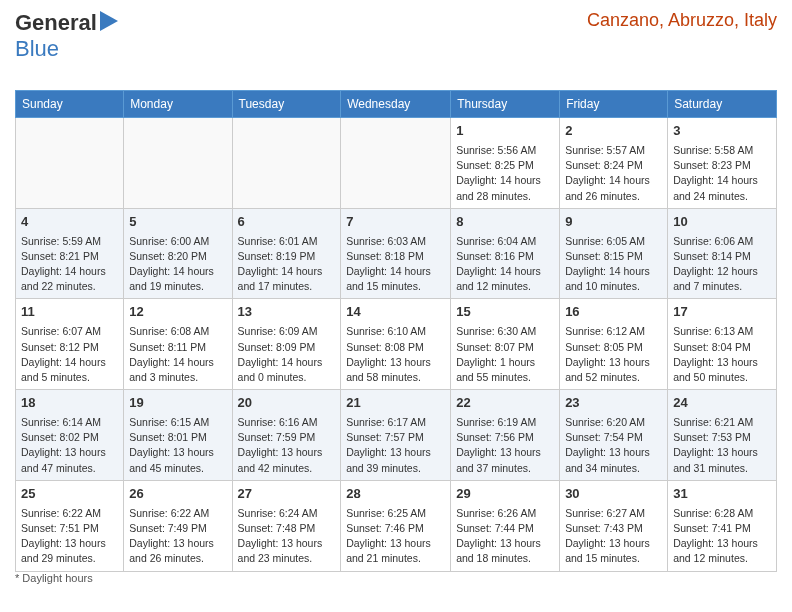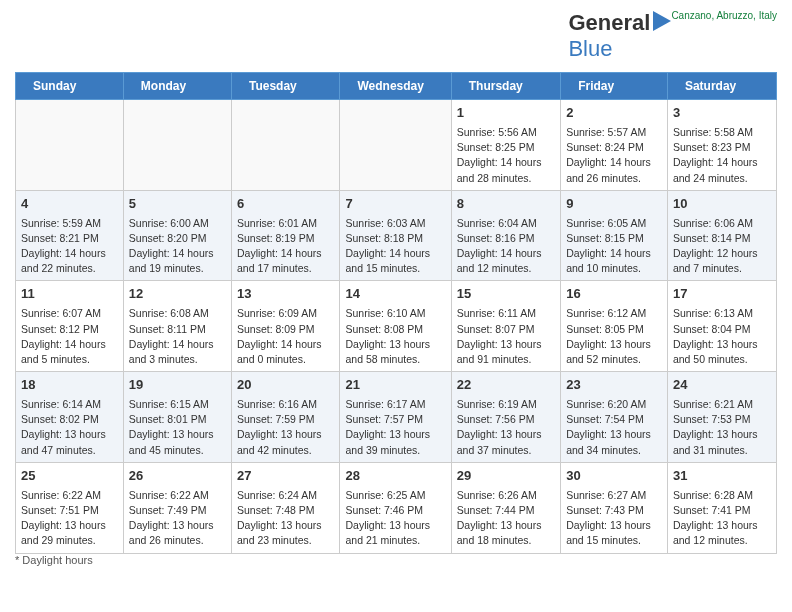--- a/index.html
+++ b/index.html
@@ -5,57 +5,57 @@
     * { box-sizing: border-box; margin: 0; padding: 0; }
     body {
       font-family: Arial, sans-serif;
       background: #fff;
       width: 792px;
       min-height: 612px;
       padding: 10px 15px;
     }
     .header {
       display: flex;
-      justify-content: flex-end;
+      justify-content: space-between;
       align-items: flex-start;
-      margin-bottom: 10px;
+      margin-bottom: 28px;
     }
     .logo {
       display: flex;
       flex-direction: column;
       align-items: flex-start;
     }
     .logo-row {
       display: flex;
       align-items: center;
     }
     .title-area {
       text-align: right;
     }
     .month-year {
       font-size: 36px;
       font-weight: normal;
       color: #333;
     }
     .location {
-      font-size: 10px;
-      color: #15803d;
+      font-size: 18px;
+      color: #c2410c;
     }
     table {
       width: 100%;
       border-collapse: collapse;
       font-size: 10.5px;
     }
     th {
       background-color: #3a7abf;
       color: #fff;
       text-align: left;
-      padding: 6px 17px;
+      padding: 6px 6px;
       font-size: 12px;
-      font-weight: bold;
+      font-weight: normal;
       border: 1px solid #5a9ad4;
     }
     td {
       border: 1px solid #ccc;
       vertical-align: top;
       padding: 4px 5px;
       width: 113px;
       min-height: 75px;
       height: 75px;
       color: #333;
@@ -204,23 +204,23 @@
           <div>Daylight: 14 hours and 0 minutes.</div>
         </td>
         <td>
           <span class="day-num">14</span>
           <div>Sunrise: 6:10 AM</div>
           <div>Sunset: 8:08 PM</div>
           <div>Daylight: 13 hours and 58 minutes.</div>
         </td>
         <td>
           <span class="day-num">15</span>
-          <div>Sunrise: 6:11 AM</div>
+          <div>Sunrise: 6:30 AM</div>
           <div>Sunset: 8:07 PM</div>
-          <div>Daylight: 13 hours and 91 minutes.</div>
+          <div>Daylight: 1 hours and 55 minutes.</div>
         </td>
         <td>
           <span class="day-num">16</span>
           <div>Sunrise: 6:12 AM</div>
           <div>Sunset: 8:05 PM</div>
           <div>Daylight: 13 hours and 52 minutes.</div>
         </td>
         <td>
           <span class="day-num">17</span>
           <div>Sunrise: 6:13 AM</div>

